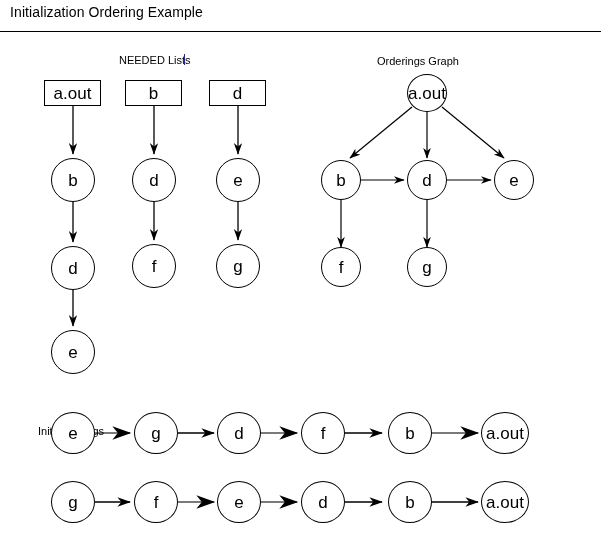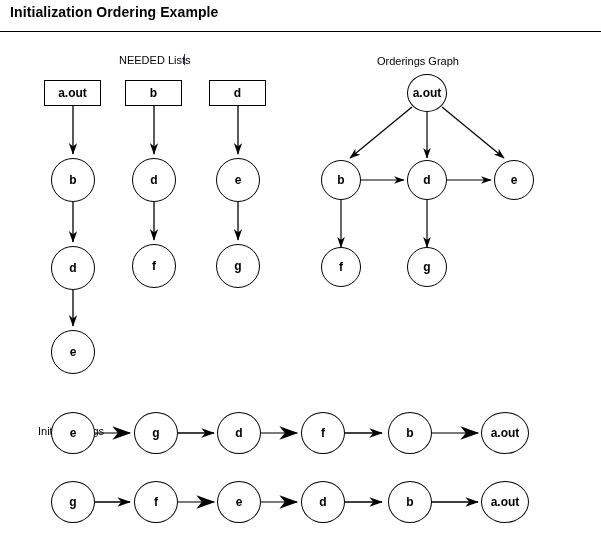--- a/index.html
+++ b/index.html
@@ -3,34 +3,34 @@
 <meta charset="utf-8">
 <style>
   html,body{margin:0;padding:0;}
   body{
     width:601px;height:559px;background:#ffffff;
     font-family:"Liberation Sans", sans-serif;
     color:#000;overflow:hidden;position:relative;
   }
   #page-title{
     position:absolute;left:10px;top:4px;
-    font-size:14px;font-weight:bold;letter-spacing:.1px;
+    font-size:14px;font-weight:normal;letter-spacing:.1px;
   }
   #title-rule{
     position:absolute;left:0;top:31px;width:601px;height:1px;background:#000;
   }
   .canvas{position:absolute;left:0;top:32px;width:601px;height:527px;}
   .svg-layer{position:absolute;left:0;top:0;width:601px;height:527px;}
   .sec-label{
     position:absolute;font-size:11px;color:#000;white-space:nowrap;
   }
   .node{
     position:absolute;background:#fff;border:1px solid #000;
     display:flex;align-items:center;justify-content:center;
-    font-size:12px;line-height:1;color:#000;box-sizing:border-box;font-weight:bold;
+    font-size:17px;line-height:1;color:#000;box-sizing:border-box;
   }
   .node.circle{border-radius:50%;}
   .node.rect{border-radius:0;}
   .caret{
     position:absolute;width:1px;height:11px;background:#2a2a8c;
   }
 </style>
 </head>
 <body>
 

